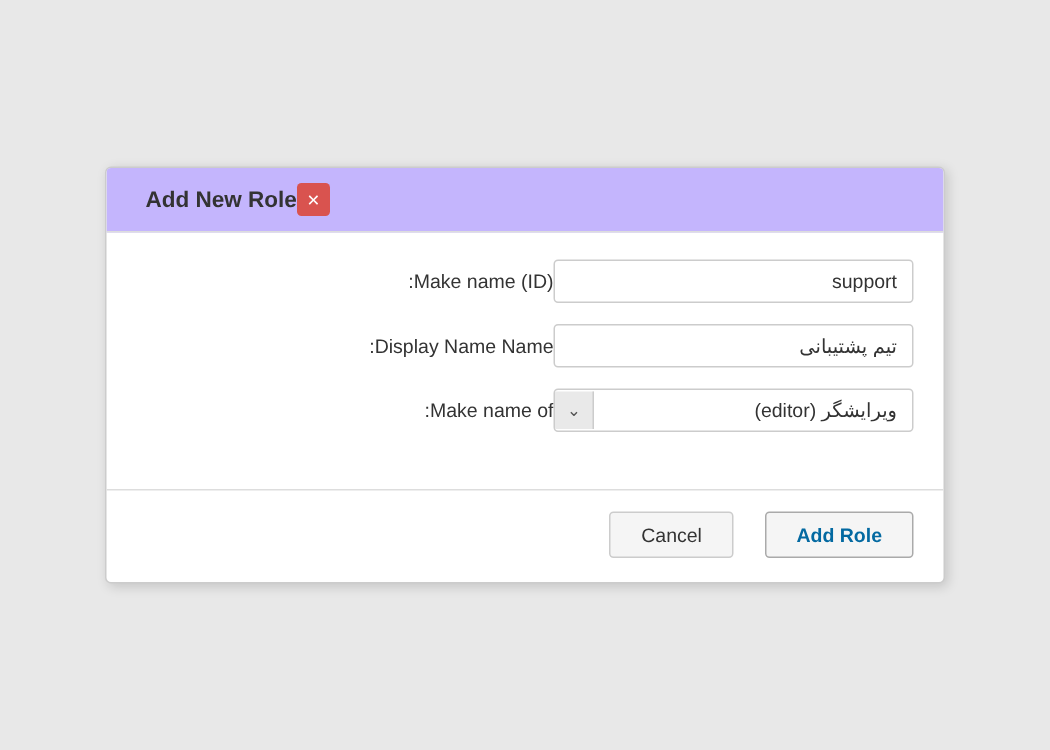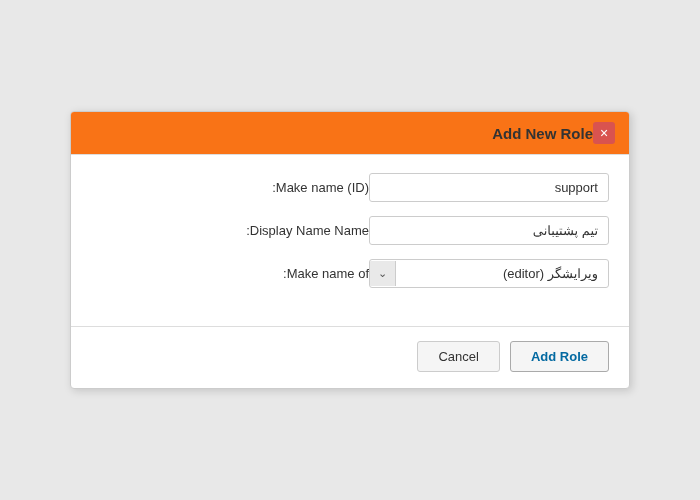--- a/index.html
+++ b/index.html
@@ -30,26 +30,26 @@
     .dialog {
       background: #ffffff;
       border: 1px solid #cccccc;
       border-radius: 4px;
       width: 560px;
       box-shadow: 2px 2px 8px rgba(0,0,0,0.15);
       overflow: hidden;
     }
 
     .dialog-header {
-      background: #f97316;
+      background: #c4b5fd;
       border-bottom: 1px solid #dddddd;
-      padding: 10px 14px;
-      display: flex;
-      align-items: center;
-      justify-content: flex-end;
+      padding: 10px 26px;
+      display: flex;
+      align-items: center;
+      justify-content: flex-start;
     }
 
     .dialog-title {
       font-size: 15px;
       font-weight: bold;
       color: #333;
     }
 
     .close-btn {
       background: #d9534f;
@@ -139,21 +139,21 @@
     .dialog-divider {
       border: none;
       border-top: 1px solid #dddddd;
       margin: 14px 0 14px 0;
     }
 
     .dialog-footer {
       display: flex;
       justify-content: flex-end;
       padding: 0 20px 16px 20px;
-      gap: 10px;
+      gap: 21px;
     }
 
     .btn {
       padding: 7px 20px;
       border: 1px solid #cccccc;
       border-radius: 3px;
       font-size: 13px;
       cursor: pointer;
       background: #f5f5f5;
       color: #333;

